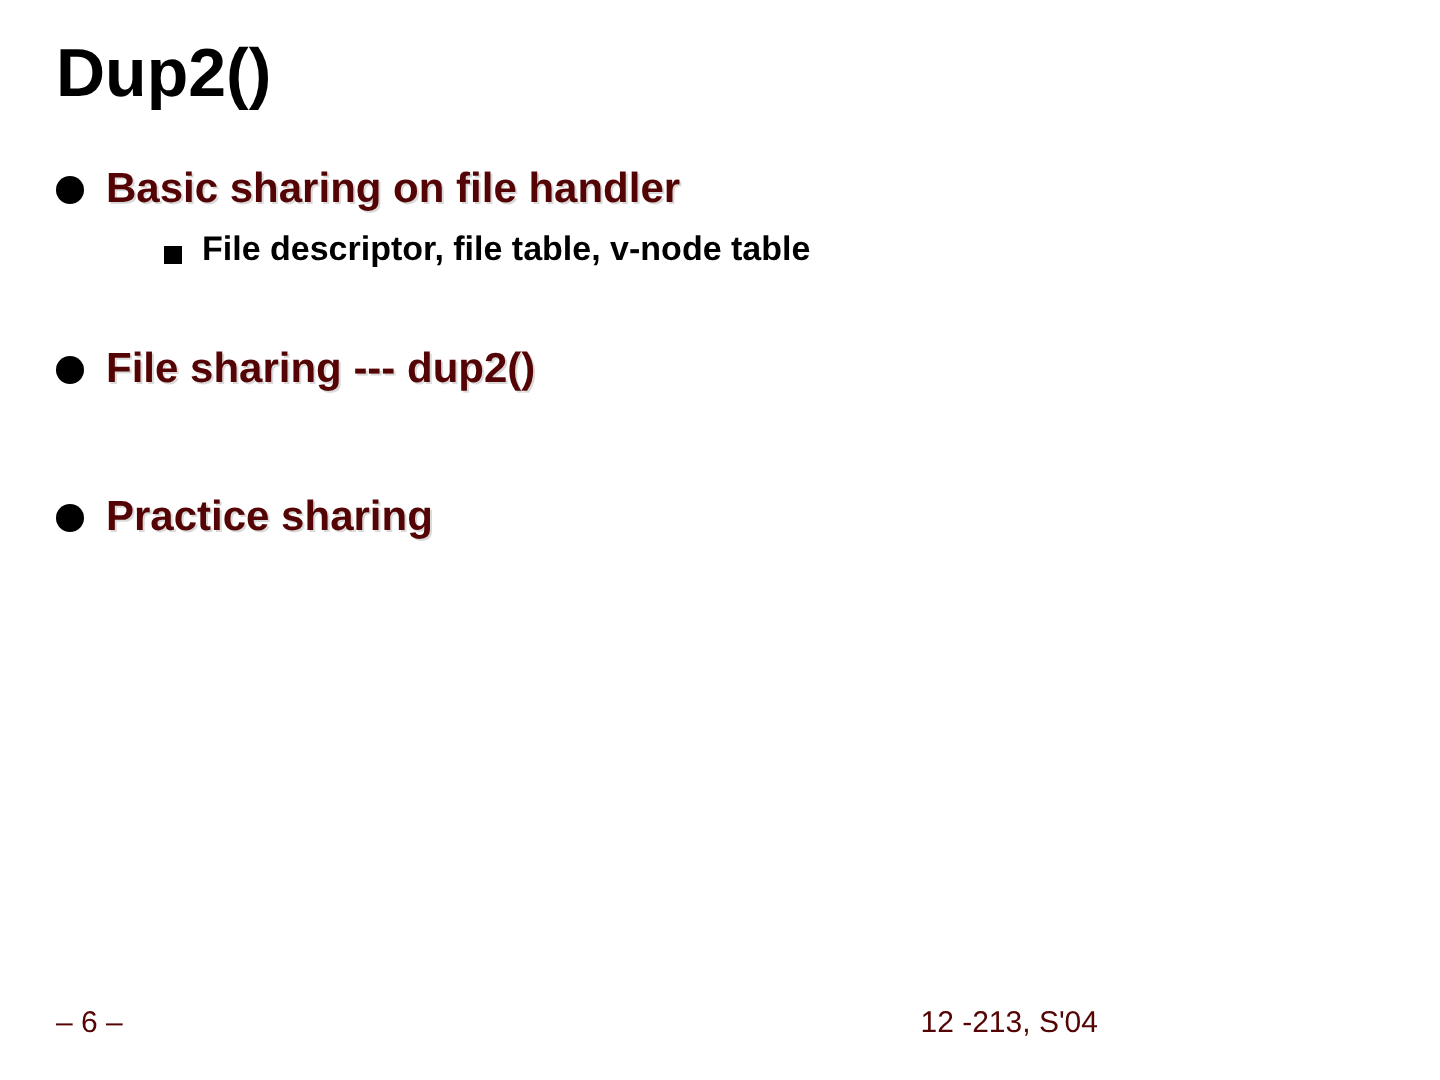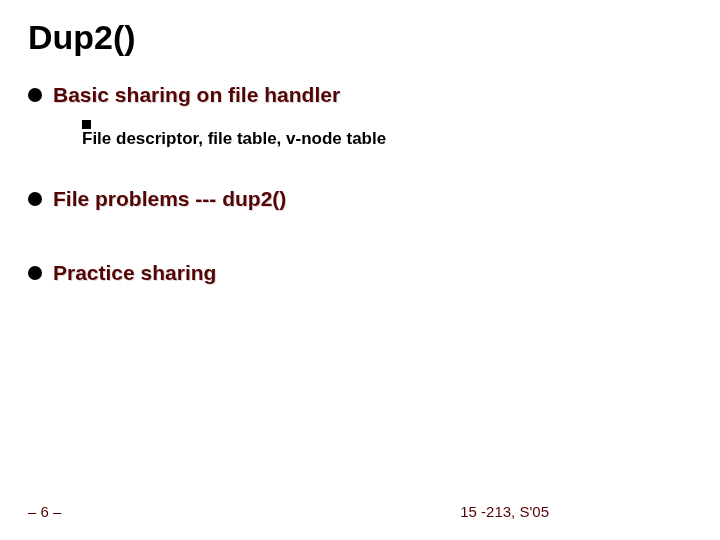--- a/index.html
+++ b/index.html
@@ -37,22 +37,21 @@
     font-weight: bold;
     color: #540404;
     text-shadow: 1px 1px 0 rgba(0,0,0,0.15);
   }
   .lvl2-wrap {
     list-style: none;
     margin: 6px 0 38px 54px;
   }
   .lvl2 {
     display: flex;
-    align-items: flex-start;
-    flex-direction: column;
+    align-items: center;
   }
   .square {
     width: 9px;
     height: 9px;
     background: #000;
     flex-shrink: 0;
     margin-top: 5px;
     margin-right: 10px;
   }
   .lvl2-text {
@@ -84,26 +83,26 @@
     </li>
     <ul class="lvl2-wrap">
       <li class="lvl2">
         <span class="square"></span>
         <span class="lvl2-text">File descriptor, file table, v-node table</span>
       </li>
     </ul>
 
     <li class="lvl1">
       <span class="dot"></span>
-      <span class="lvl1-text">File problems --- dup2()</span>
+      <span class="lvl1-text">File sharing --- dup2()</span>
     </li>
 
     <li class="lvl1">
       <span class="dot"></span>
       <span class="lvl1-text">Practice sharing</span>
     </li>
   </ul>
 
   <div class="footer">
     <span>– 6 –</span>
-    <span>15 -213, S'05</span>
+    <span>12 -213, S'04</span>
   </div>
 </div>
 
 </body></html>

